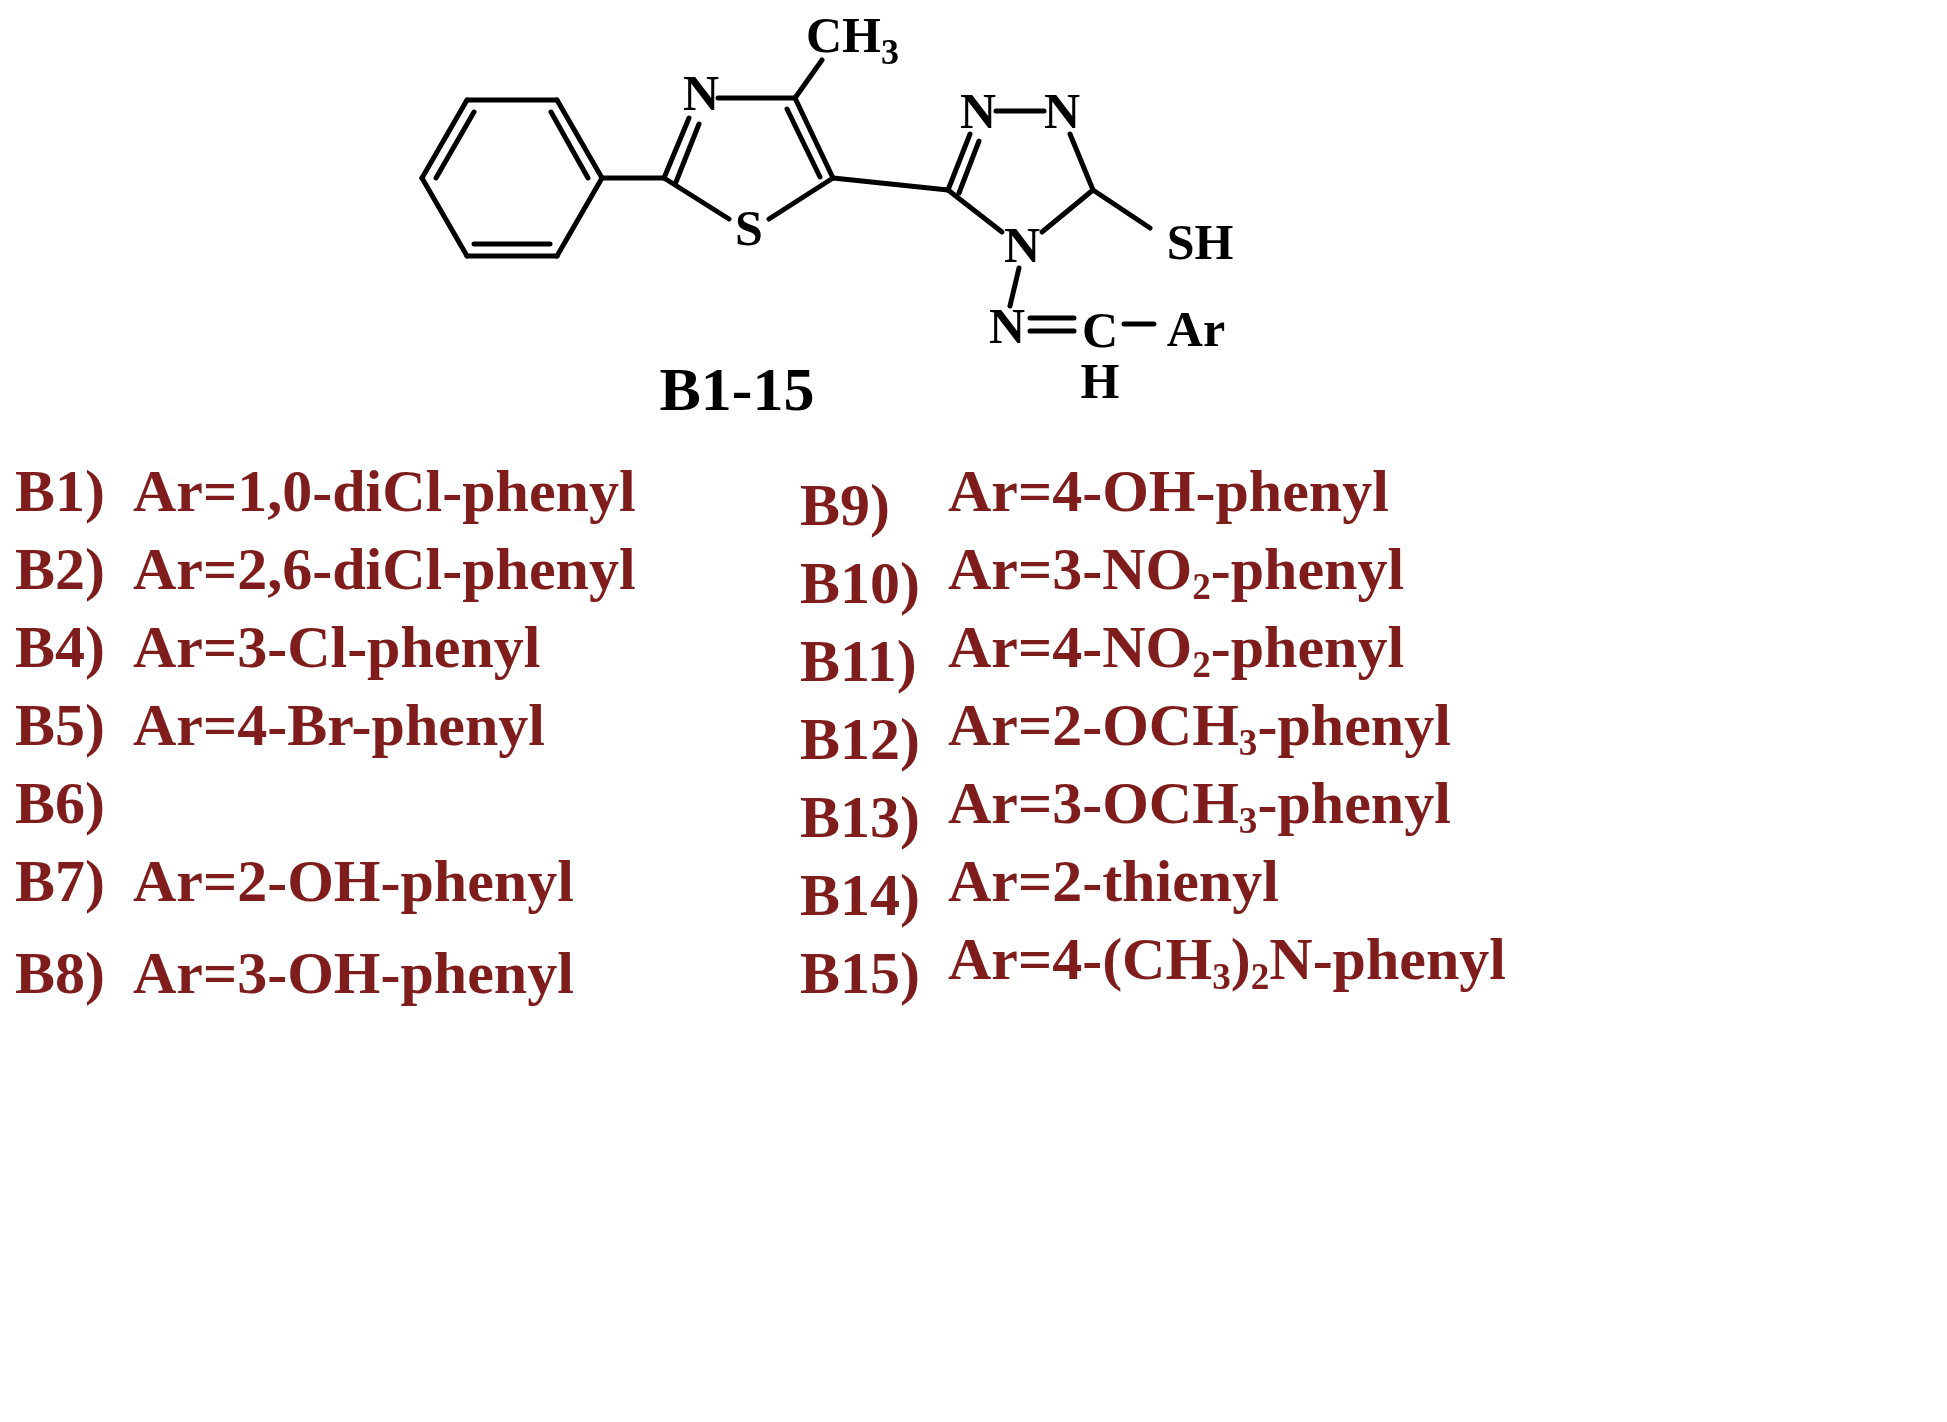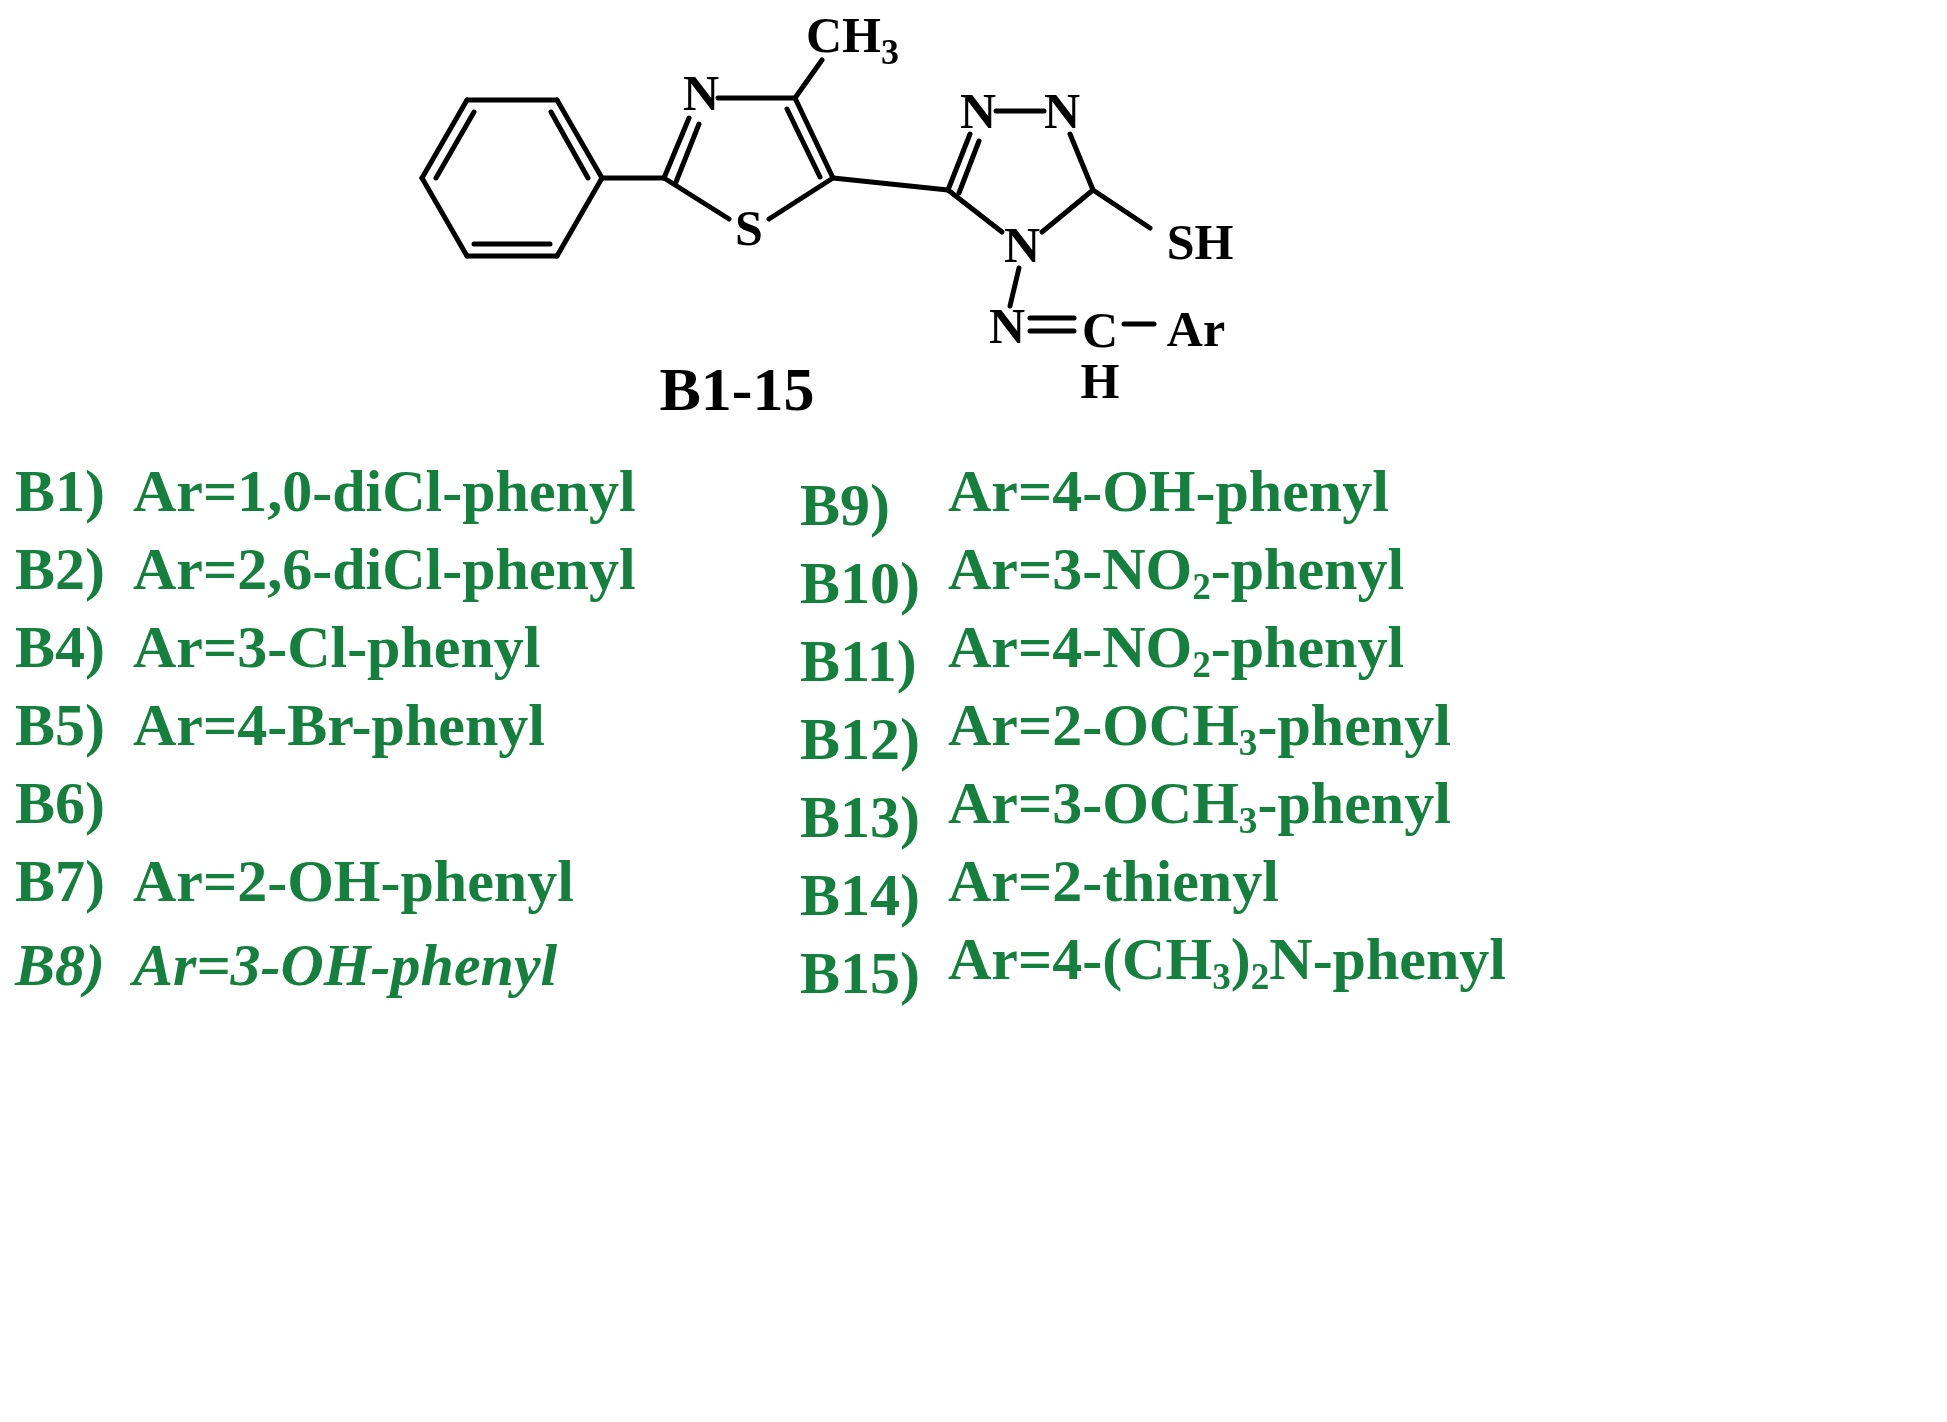--- a/index.html
+++ b/index.html
@@ -35,23 +35,23 @@
   }
   .list-left { left: 15px; }
   .list-right { left: 800px; }
   .list-row {
     height: 78px;
     display: flex;
     align-items: center;
     font-weight: bold;
     font-size: 60px;
     white-space: nowrap;
-    color: #15803d;
+    color: #7f1d1d;
   }
-  .list-row.extra-gap { margin-top: 6px; font-style: italic; }
+  .list-row.extra-gap { margin-top: 14px; }
   .item-label {
     flex: none;
     width: 118px;
   }
   .list-right .item-label { width: 148px; margin-top: 28px; }
   .item-formula sub {
     font-size: 0.62em;
     line-height: 0;
     position: relative;
     vertical-align: baseline;

